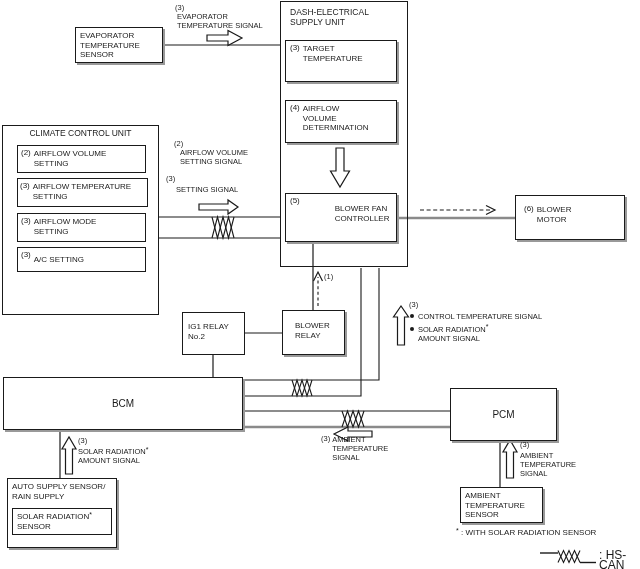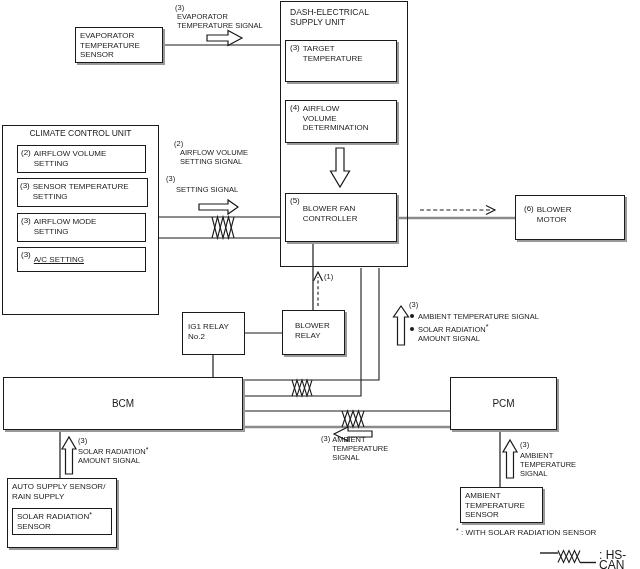--- a/index.html
+++ b/index.html
@@ -7,22 +7,22 @@
          font-family:"Liberation Sans", sans-serif;color:#1a1a1a;overflow:hidden;}
   svg.wires{position:absolute;left:0;top:0;width:640px;height:569px;}
   .box{position:absolute;box-sizing:border-box;border:1.5px solid #1a1a1a;background:#fff;}
   .container{background:transparent;}
   .shadow{box-shadow:2px 2px 0 #999;}
   .lbl{font-size:8px;line-height:9.5px;}
   .pad{padding:3px 4px;}
   .line{display:block;}
   .numtxt{display:flex;gap:3px;align-items:flex-start;}
   .num{flex:0 0 auto;position:relative;top:-1px;}
-  .mt7{margin-top:7px;}
-  .mt4{margin-top:4px;text-decoration:underline;}
+  .mt7{margin-top:7px;margin-left:32px;}
+  .mt4{margin-top:4px;}
   .ctr{display:flex;align-items:center;justify-content:center;font-size:10px;}
   .title{position:absolute;font-size:8.5px;line-height:10px;}
   .ann{position:absolute;font-size:7.5px;line-height:9px;}
   .ind2{padding-left:2px;}
   .ind6{padding-left:6px;}
   .ind10{padding-left:10px;}
   .brow{display:flex;align-items:flex-start;margin-top:2.5px;}
   .bullet{width:4px;height:4px;border-radius:50%;background:#1a1a1a;flex:0 0 auto;margin:2.5px 4px 0 1px;}
   .sup{font-size:7px;position:relative;top:-2.5px;}
   .flexrow{display:flex;gap:2px;}
@@ -147,21 +147,21 @@
         <span class="line">AIRFLOW VOLUME</span>
         <span class="line">SETTING</span>
       </span>
     </div>
   </div>
 
   <div class="box lbl" style="left:17px;top:178px;width:131px;height:29px;padding:3px 2px;border-width:1.8px">
     <div class="numtxt">
       <span class="num">(3)</span>
       <span>
-        <span class="line">SENSOR TEMPERATURE</span>
+        <span class="line">AIRFLOW TEMPERATURE</span>
         <span class="line">SETTING</span>
       </span>
     </div>
   </div>
 
   <div class="box lbl" style="left:17px;top:213px;width:129px;height:29px;padding:3px 3px;border-width:1.8px">
     <div class="numtxt">
       <span class="num">(3)</span>
       <span>
         <span class="line">AIRFLOW MODE</span>
@@ -186,21 +186,21 @@
 
   <div class="box shadow lbl" style="left:282px;top:310px;width:63px;height:45px;padding:10px 0 0 12px">
     <span class="line">BLOWER</span>
     <span class="line">RELAY</span>
   </div>
 
   <div class="box shadow ctr" style="left:3px;top:377px;width:240px;height:53px">
     <span>BCM</span>
   </div>
 
-  <div class="box shadow ctr" style="left:450px;top:377px;width:107px;height:53px">
+  <div class="box shadow ctr" style="left:450px;top:388px;width:107px;height:53px">
     <span>PCM</span>
   </div>
 
   <div class="box shadow lbl pad" style="left:7px;top:478px;width:110px;height:70px">
     <span class="line">AUTO SUPPLY SENSOR/</span>
     <span class="line">RAIN SUPPLY</span>
   </div>
   <div class="box lbl pad" style="left:12px;top:508px;width:100px;height:27px;border-width:1.8px">
     <span class="line"><span>SOLAR RADIATION</span><span class="sup">*</span></span>
     <span class="line">SENSOR</span>
@@ -228,21 +228,21 @@
     <span class="line">(3)</span>
     <span class="line ind10" style="margin-top:2px">SETTING SIGNAL</span>
   </div>
 
   <div class="ann" style="left:324px;top:272px">(1)</div>
 
   <div class="ann" style="left:409px;top:300px;width:160px">
     <span class="line">(3)</span>
     <div class="brow">
       <span class="bullet"></span>
-      <span>AMBIENT TEMPERATURE SIGNAL</span>
+      <span>CONTROL TEMPERATURE SIGNAL</span>
     </div>
     <div class="brow" style="margin-top:4px">
       <span class="bullet"></span>
       <span>
         <span class="line"><span>SOLAR RADIATION</span><span class="sup">*</span></span>
         <span class="line">AMOUNT SIGNAL</span>
       </span>
     </div>
   </div>
 

